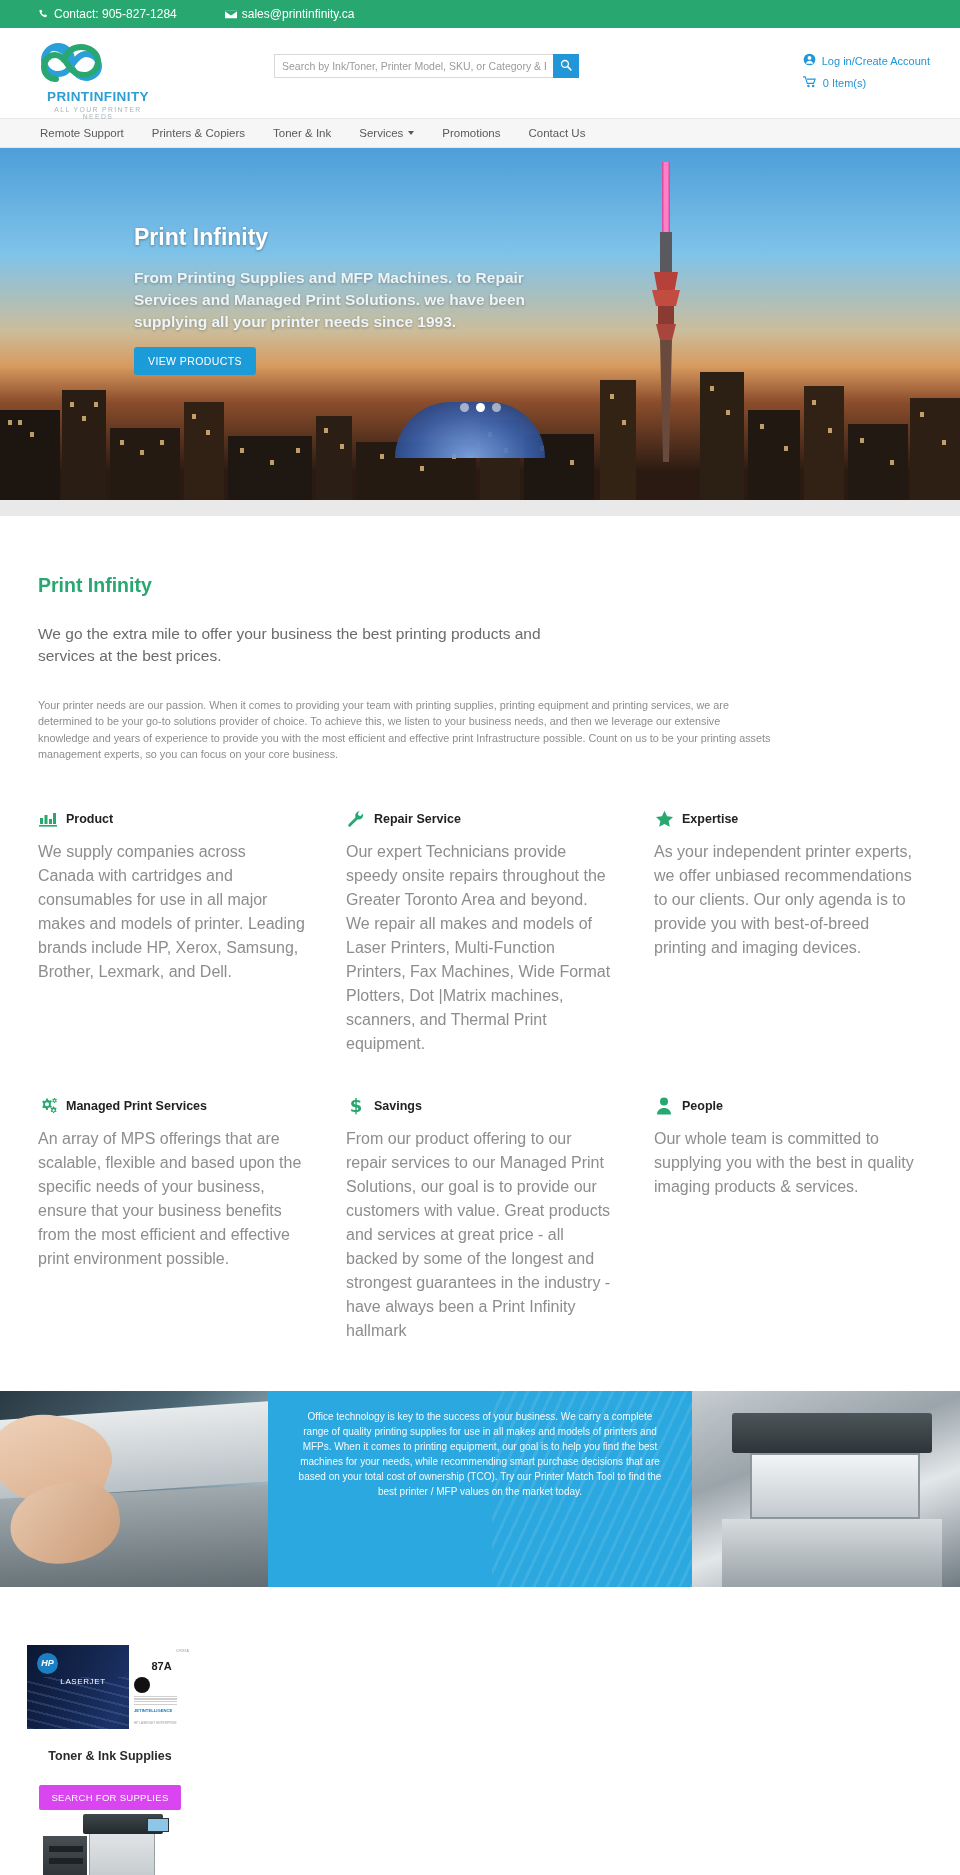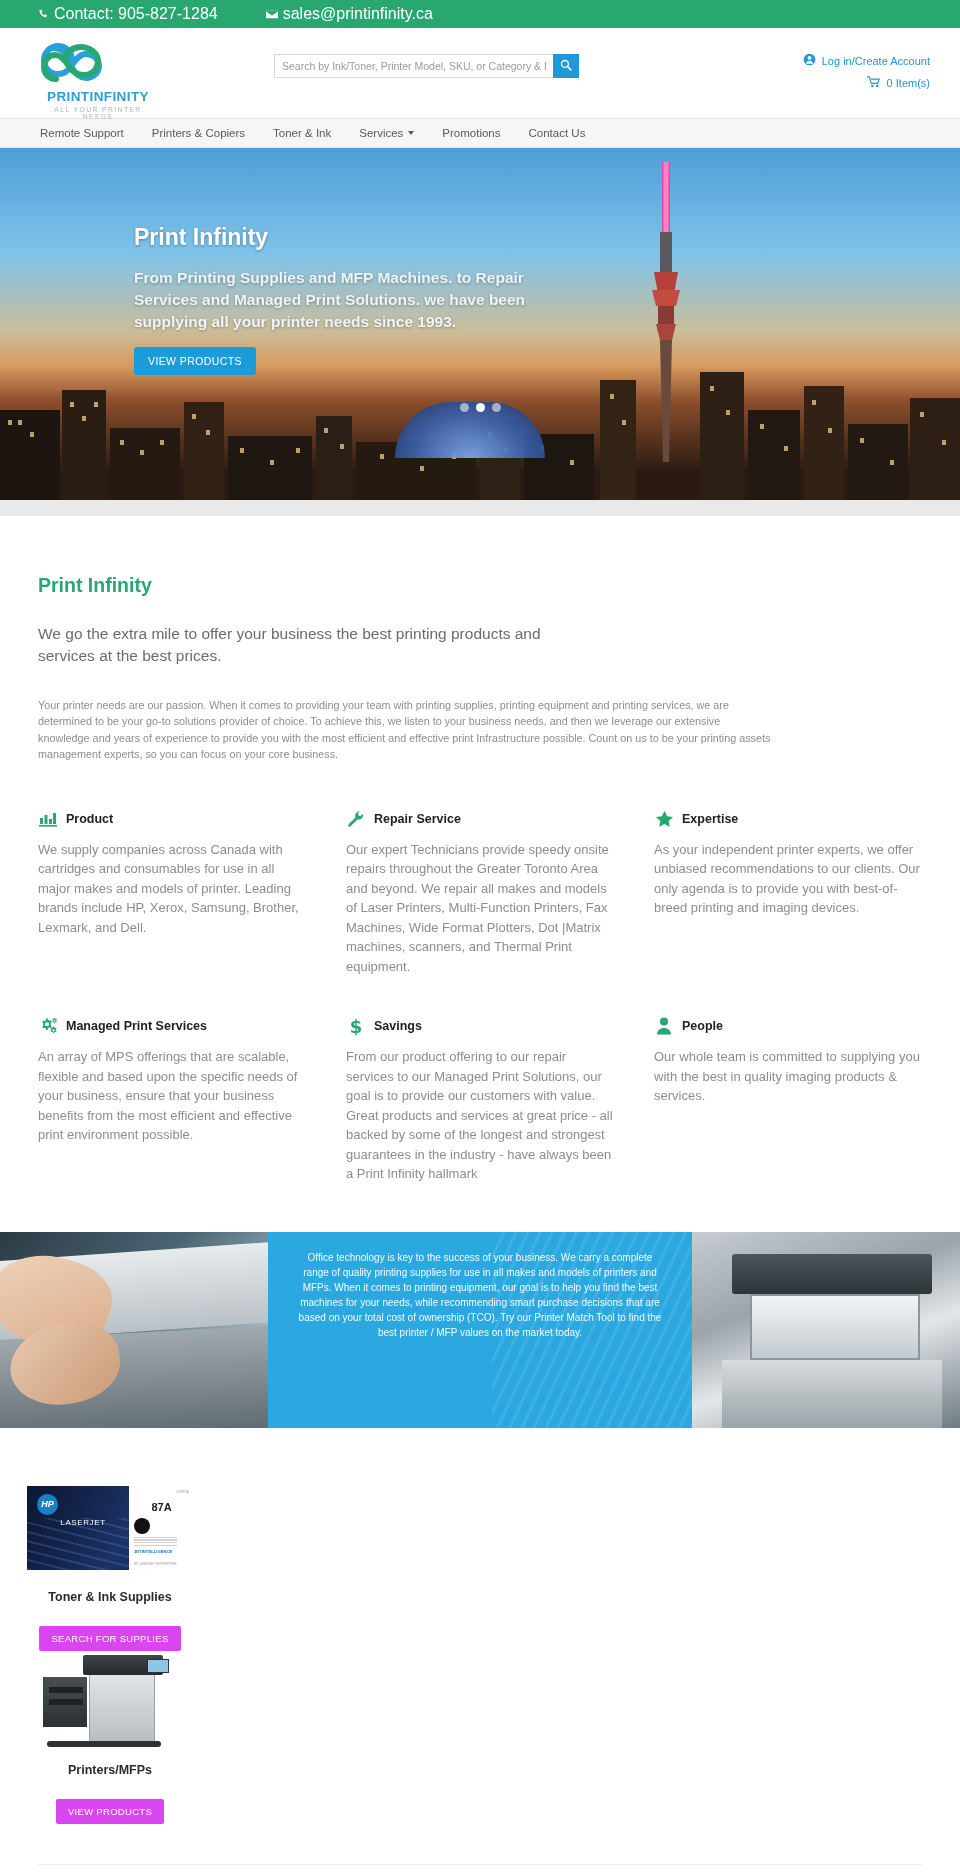--- a/index.html
+++ b/index.html
@@ -12,21 +12,21 @@
   body { width: 960px; height: 1875px; overflow: hidden; position: relative; }
 
   
   .topbar {
     height: 28px;
     background: #28a870;
     color: #ffffff;
     display: flex;
     align-items: center;
     padding-left: 38px;
-    font-size: 16px;
+    font-size: 12px;
   }
   .topbar .tb-item { display: flex; align-items: center; gap: 5px; }
   .topbar .tb-item + .tb-item { margin-left: 48px; }
   .tb-icon { display: inline-flex; align-items: center; }
   .tb-icon svg { display: block; }
 
   
   .header {
     height: 90px;
     background: #ffffff;
@@ -90,21 +90,21 @@
   .account-wrap {
     position: absolute;
     right: 30px;
     top: 25px;
     text-align: right;
     font-size: 11px;
   }
   .acct-row {
     display: flex;
     align-items: center;
-    justify-content: flex-end;
+    justify-content: flex-start;
     gap: 6px;
     color: #2196d8;
     cursor: pointer;
   }
   .acct-row + .acct-row { margin-top: 8px; }
 
   
   .nav {
     height: 30px;
     background: #f6f6f6;
@@ -237,21 +237,21 @@
     gap: 8px;
     margin-bottom: 11px;
   }
   .feat-icon { width: 20px; height: 20px; display: flex; align-items: center; justify-content: center; }
   .feat-name {
     font-size: 12.5px;
     font-weight: bold;
     color: #222;
   }
   .feat-text {
-    font-size: 13px;
+    font-size: 16px;
     line-height: 1.5;
     color: #8d8d8d;
   }
 
   
   .products-banner {
     margin-top: 48px;
     height: 196px;
     display: flex;
     position: relative;

